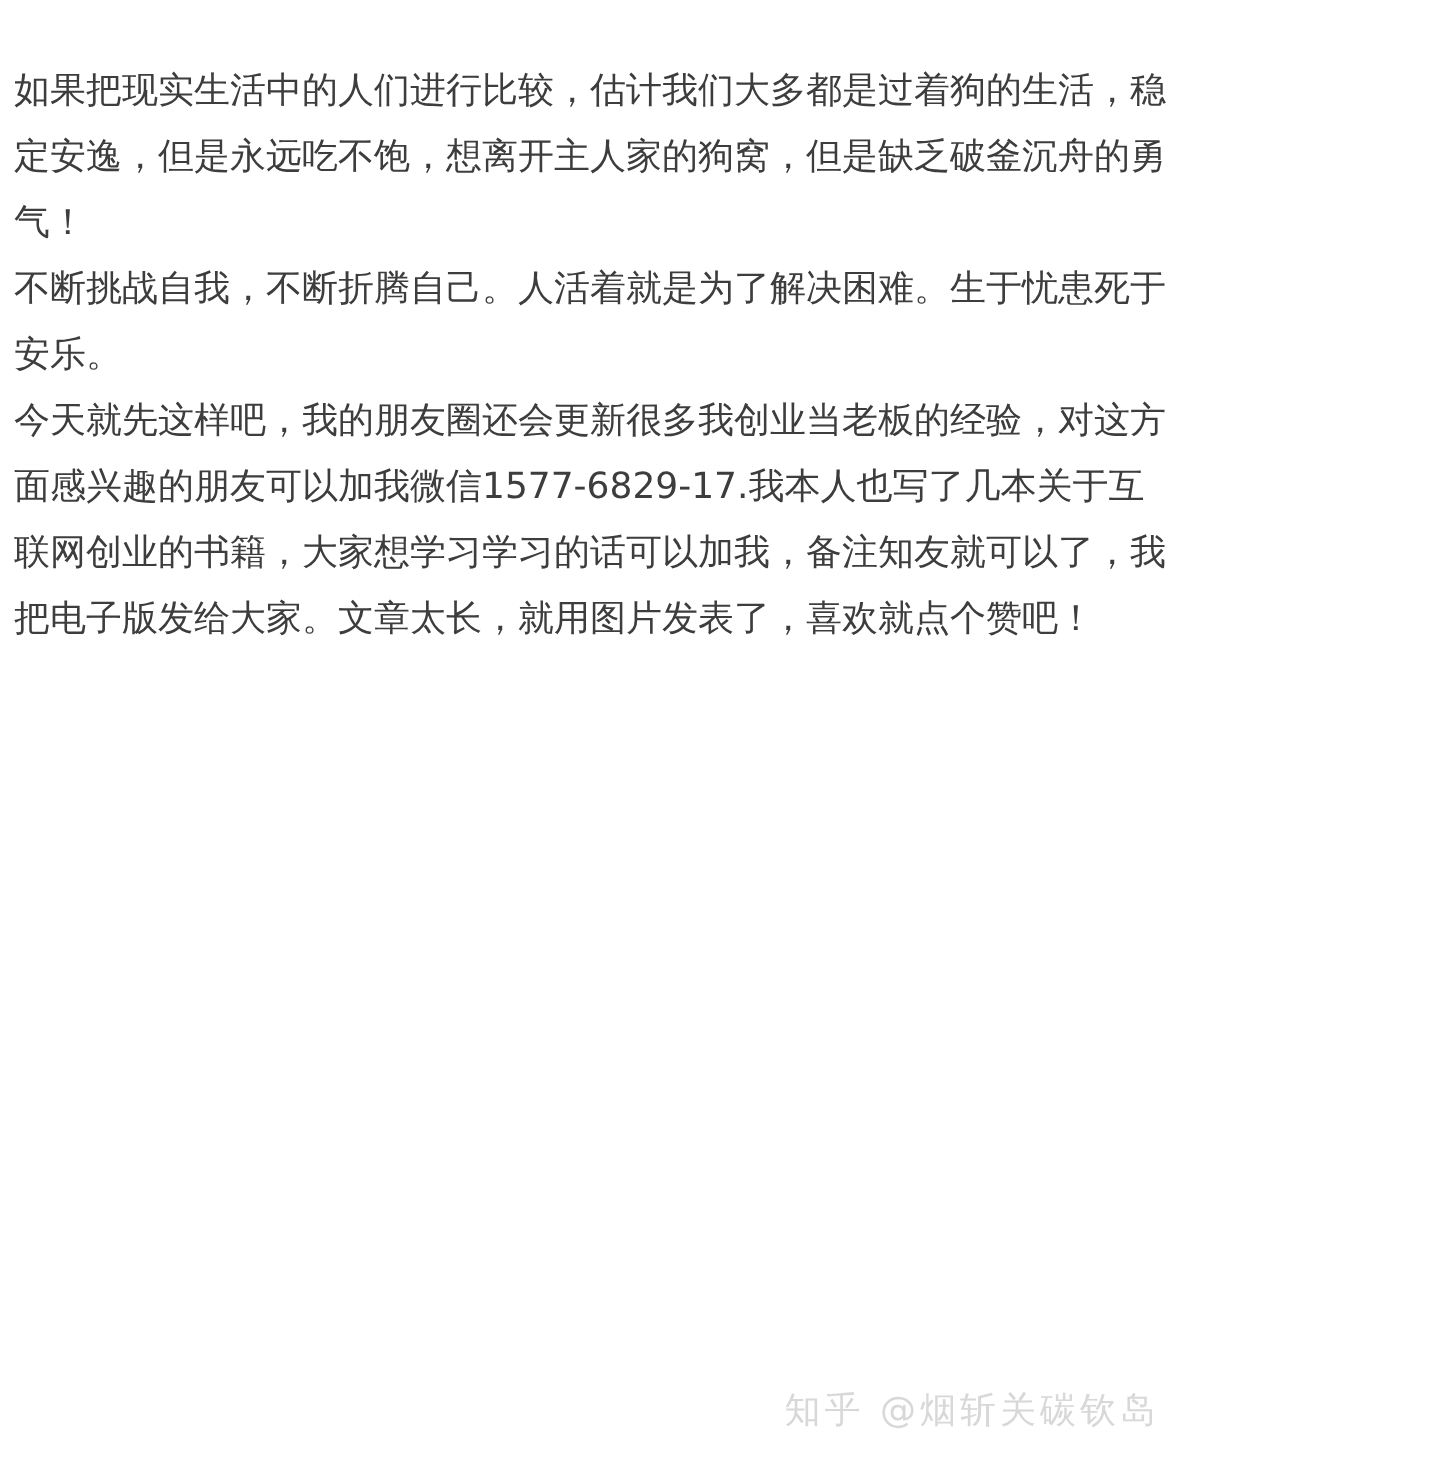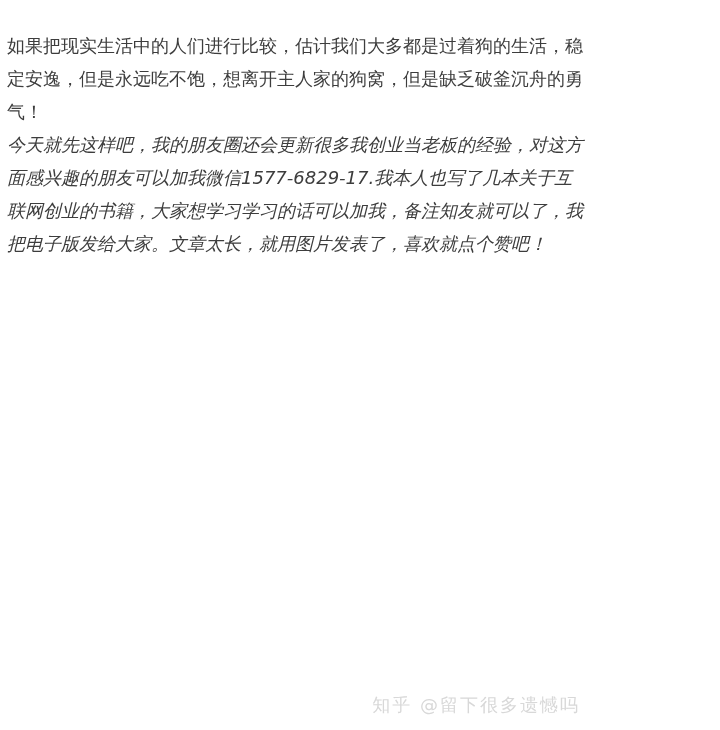--- a/index.html
+++ b/index.html
@@ -25,34 +25,35 @@
     line-height: 33px;
     color: #3d3d3d;
     white-space: pre-wrap;
     overflow-wrap: break-word;
     text-align: left;
   }
   
   .gap-a { margin-top: 52px; }  
   .gap-b { margin-top: 48px; }  
   .gap-c { margin-top: 21px; }  
-  .gap-d { margin-top: 24px; font-style: italic; }  
+  .gap-d { margin-top: 24px; }  
   .watermark {
     position: absolute;
     top: 693px;
     right: 16px;
     font-size: 18px;
     letter-spacing: 2px;
     color: #d8d8d8;
     text-shadow: 1px 1px 0 #ffffff;
     white-space: nowrap;
   }
 </style>
 </head>
 <body>
 
 <div class="canvas">
   <div class="content">
     <p class="para">如果把现实生活中的人们进行比较，估计我们大多都是过着狗的生活，稳定安逸，但是永远吃不饱，想离开主人家的狗窝，但是缺乏破釜沉舟的勇气！</p>
+    <p class="para gap-c">不断挑战自我，不断折腾自己。人活着就是为了解决困难。生于忧患死于安乐。</p>
     <p class="para gap-d">今天就先这样吧，我的朋友圈还会更新很多我创业当老板的经验，对这方面感兴趣的朋友可以加我微信1577-6829-17.我本人也写了几本关于互联网创业的书籍，大家想学习学习的话可以加我，备注知友就可以了，我把电子版发给大家。文章太长，就用图片发表了，喜欢就点个赞吧！</p>
   </div>
-  <div class="watermark">知乎 @留下很多遗憾吗</div>
+  <div class="watermark">知乎 @烟斩关碳钦岛</div>
 </div>
 
 </body></html>

